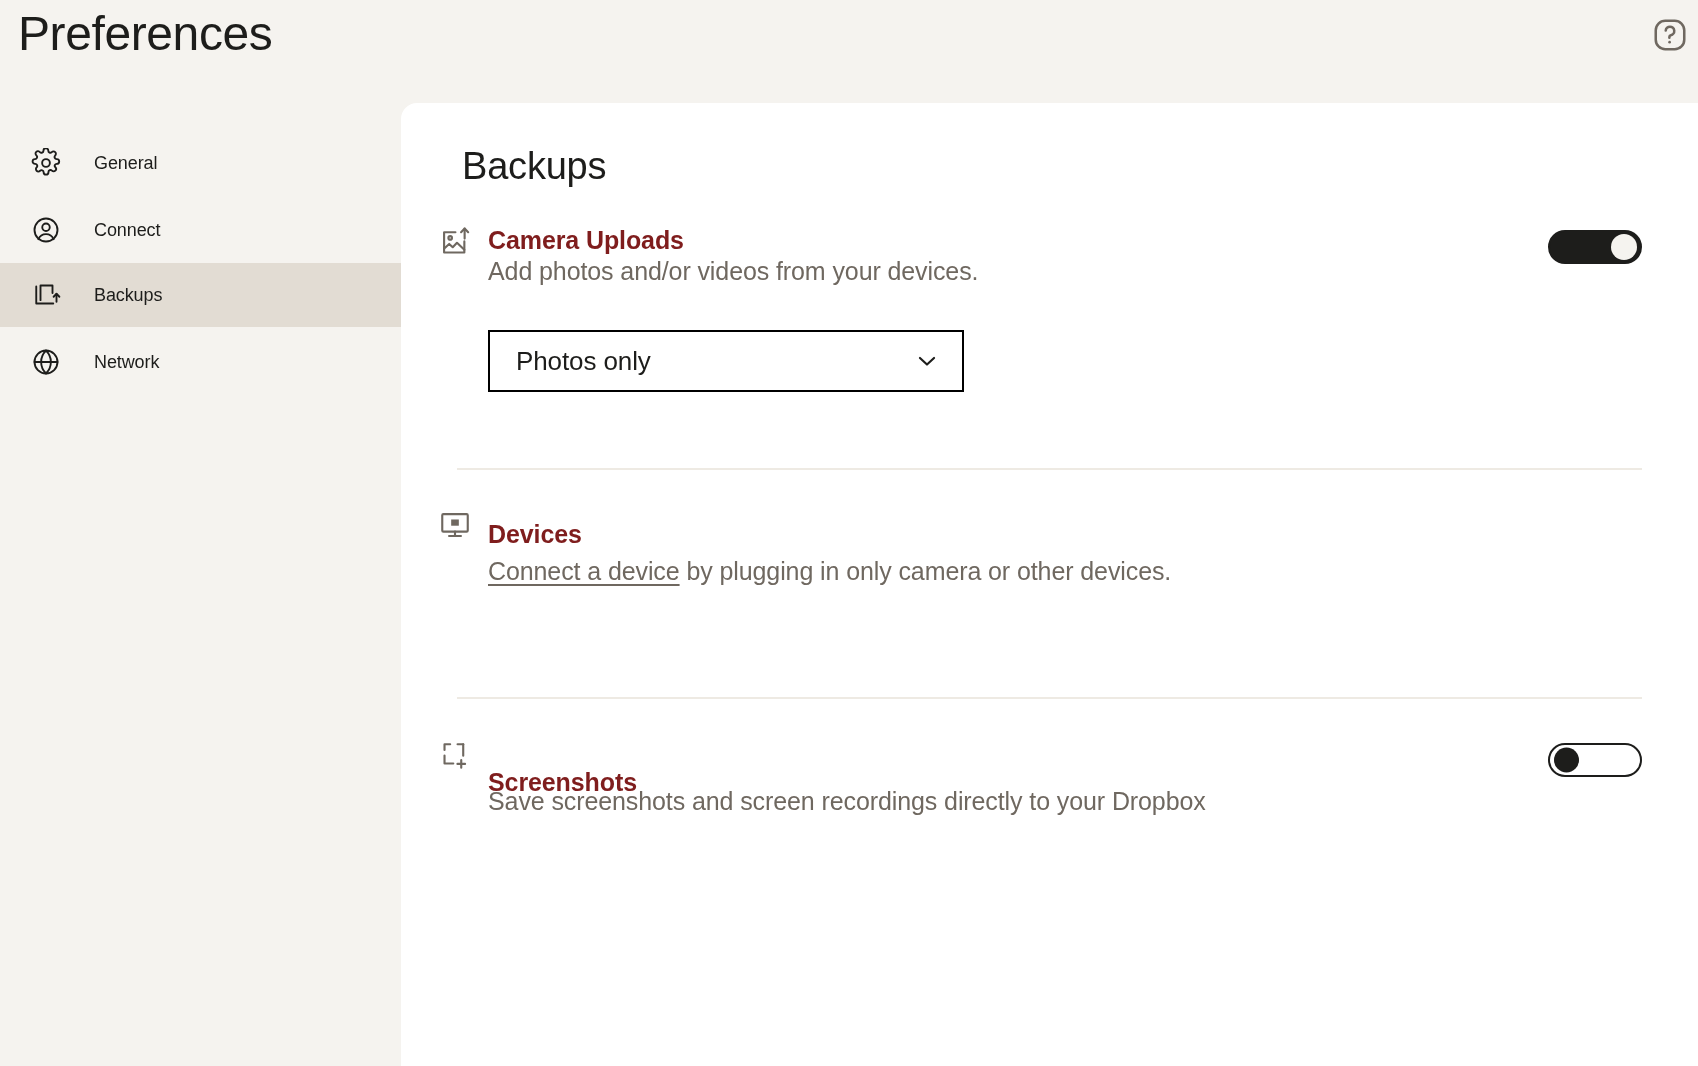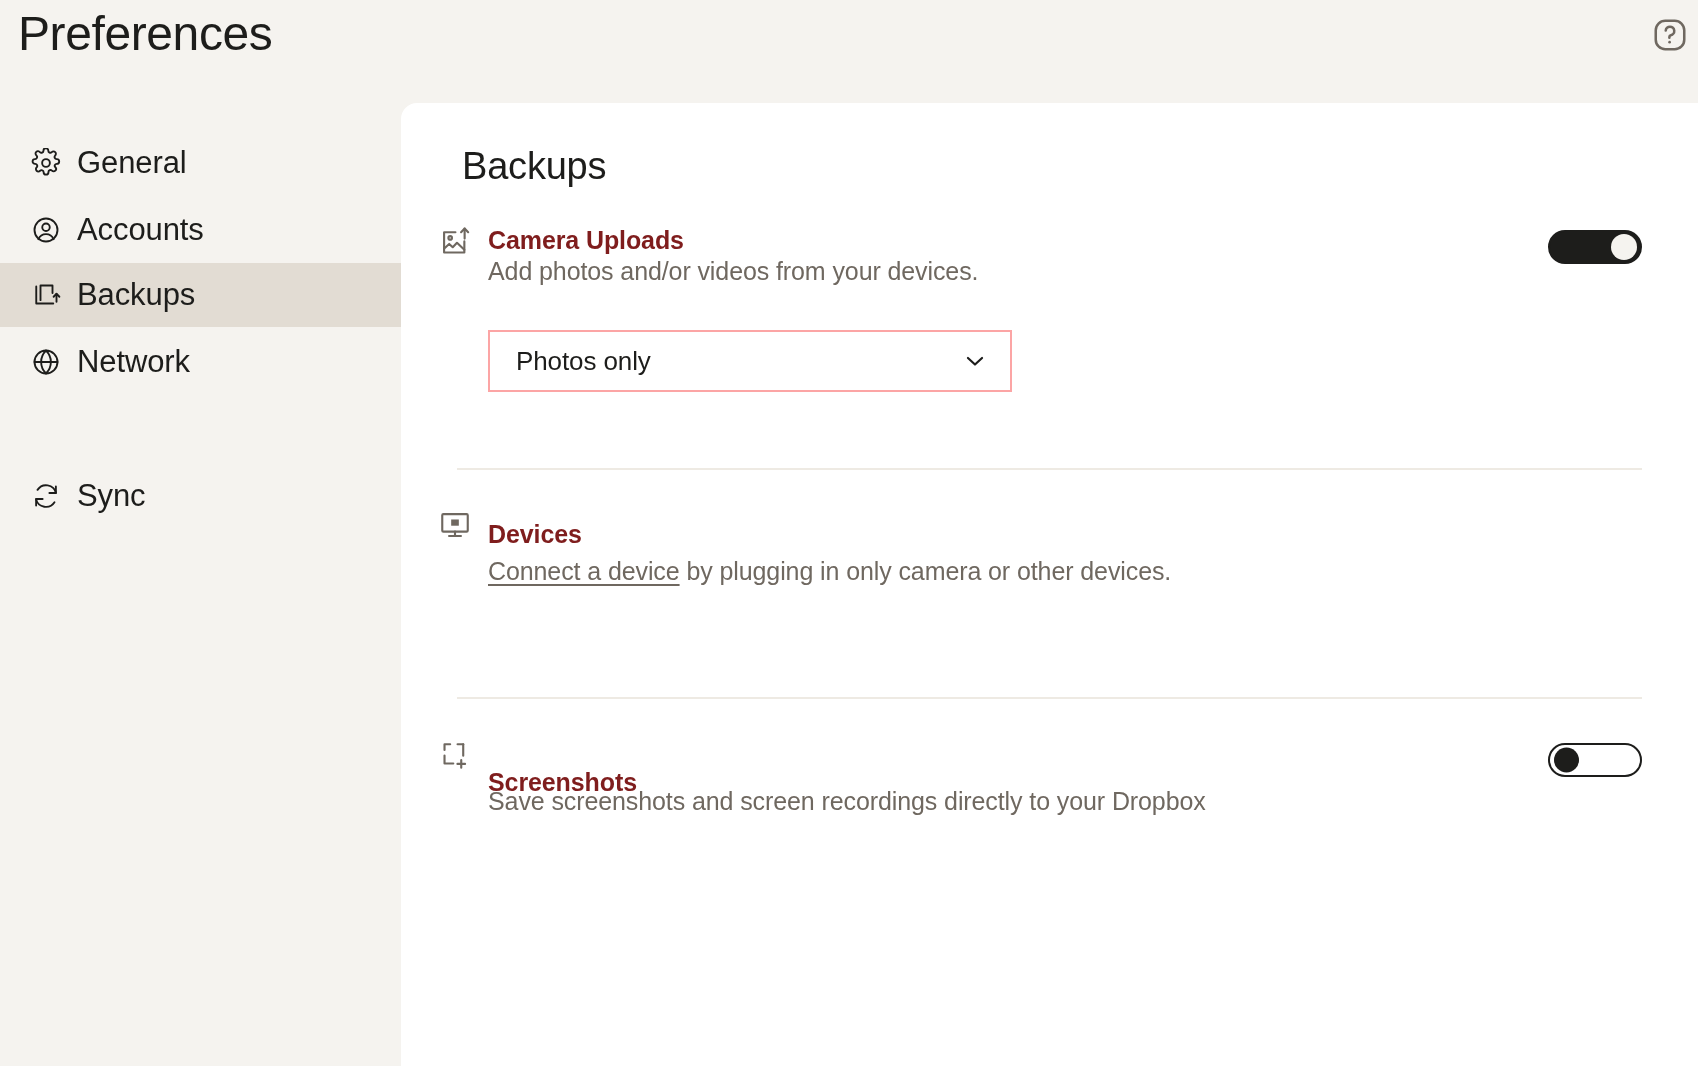--- a/index.html
+++ b/index.html
@@ -72,22 +72,22 @@
     position: absolute;
     left: 30px;
     width: 32px;
     height: 32px;
     display: flex;
     align-items: center;
     justify-content: center;
   }
   .nav-label {
     position: absolute;
-    left: 77px;
-    font-size: 31px;
+    left: 94px;
+    font-size: 18px;
     font-weight: 400;
     color: #1d1d1b;
     white-space: nowrap;
     letter-spacing: -0.1px;
   }
 
   
   #content-card {
     position: absolute;
     left: 401px;
@@ -146,23 +146,23 @@
     text-decoration: underline;
     text-underline-offset: 4px;
     cursor: pointer;
   }
 
   
   #camera-select {
     position: absolute;
     left: 87px;
     top: 242px;
-    width: 524px;
+    width: 476px;
     height: 62px;
-    border: 2px solid #fca5a5;
+    border: 2px solid #000000;
     background: #ffffff;
     box-sizing: border-box;
     cursor: pointer;
   }
   #camera-select-value {
     position: absolute;
     left: 26px;
     top: 50%;
     transform: translateY(-50%);
     font-size: 26px;
@@ -253,21 +253,21 @@
   </div>
 
   <div class="nav-item" style="top:95px;">
     <span class="nav-icon">
       <svg width="30" height="30" viewBox="0 0 24 24" fill="none" stroke="#1d1d1b" stroke-width="1.5" stroke-linecap="round" stroke-linejoin="round">
         <circle cx="12" cy="12" r="9.2"></circle>
         <circle cx="12" cy="9.8" r="3"></circle>
         <path d="M5.9 19.4a6.6 6.6 0 0 1 12.2 0"></path>
       </svg>
     </span>
-    <span class="nav-label">Accounts</span>
+    <span class="nav-label">Connect</span>
   </div>
 
   <div class="nav-item active" style="top:160px;">
     <span class="nav-icon">
       <svg width="30" height="30" viewBox="0 0 24 24" fill="none" stroke="#1d1d1b" stroke-width="1.5" stroke-linecap="round" stroke-linejoin="round">
         <path d="M4.2 5.2v13.6h13.6"></path>
         <path d="M7.6 16.1V4.4h9.6v6"></path>
         <path d="M20.4 11.2v6.2"></path>
         <path d="M18.1 13.4l2.3-2.4 2.3 2.4"></path>
       </svg>
@@ -280,31 +280,20 @@
       <svg width="30" height="30" viewBox="0 0 24 24" fill="none" stroke="#1d1d1b" stroke-width="1.5" stroke-linecap="round" stroke-linejoin="round">
         <circle cx="12" cy="12" r="9.2"></circle>
         <path d="M2.8 12h18.4"></path>
         <path d="M12 2.8c2.6 2.6 3.9 5.9 3.9 9.2s-1.3 6.6-3.9 9.2c-2.6-2.6-3.9-5.9-3.9-9.2S9.4 5.4 12 2.8z"></path>
       </svg>
     </span>
     <span class="nav-label">Network</span>
   </div>
 
 
-  <div class="nav-item" style="top:361px;">
-    <span class="nav-icon">
-      <svg width="30" height="30" viewBox="0 0 24 24" fill="none" stroke="#1d1d1b" stroke-width="1.5" stroke-linecap="round" stroke-linejoin="round">
-        <path d="M20 9.5A8.2 8.2 0 0 0 5.2 7.1"></path>
-        <path d="M4 14.5A8.2 8.2 0 0 0 18.8 17"></path>
-        <path d="M19.9 4.4v5.2h-5.2"></path>
-        <path d="M4.1 19.6v-5.2h5.2"></path>
-      </svg>
-    </span>
-    <span class="nav-label">Sync</span>
-  </div>
 
 </nav>
 
 <main id="content-card">
 
   <div id="content-title">Backups</div>
 
   <section class="section" style="top:115px;">
     <span class="sec-icon" style="top:6px;">
       <svg width="34" height="34" viewBox="0 0 24 24" fill="none" stroke="#6f6860" stroke-width="1.5" stroke-linecap="round" stroke-linejoin="round">

